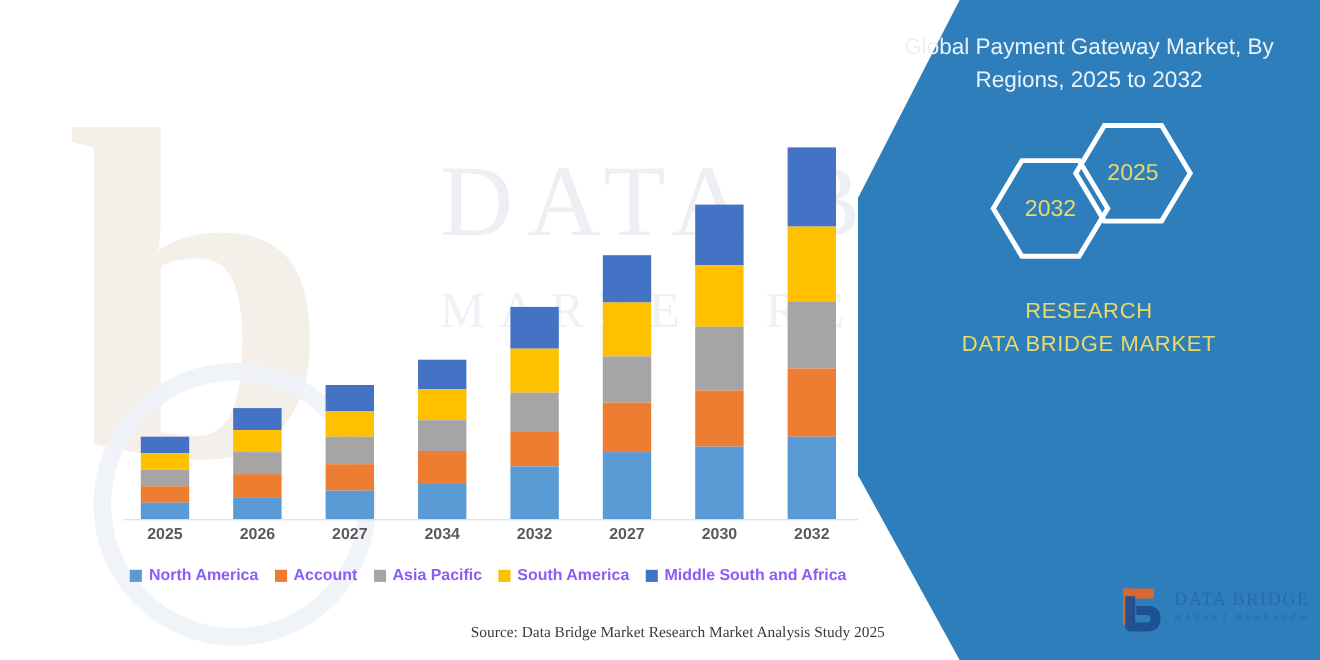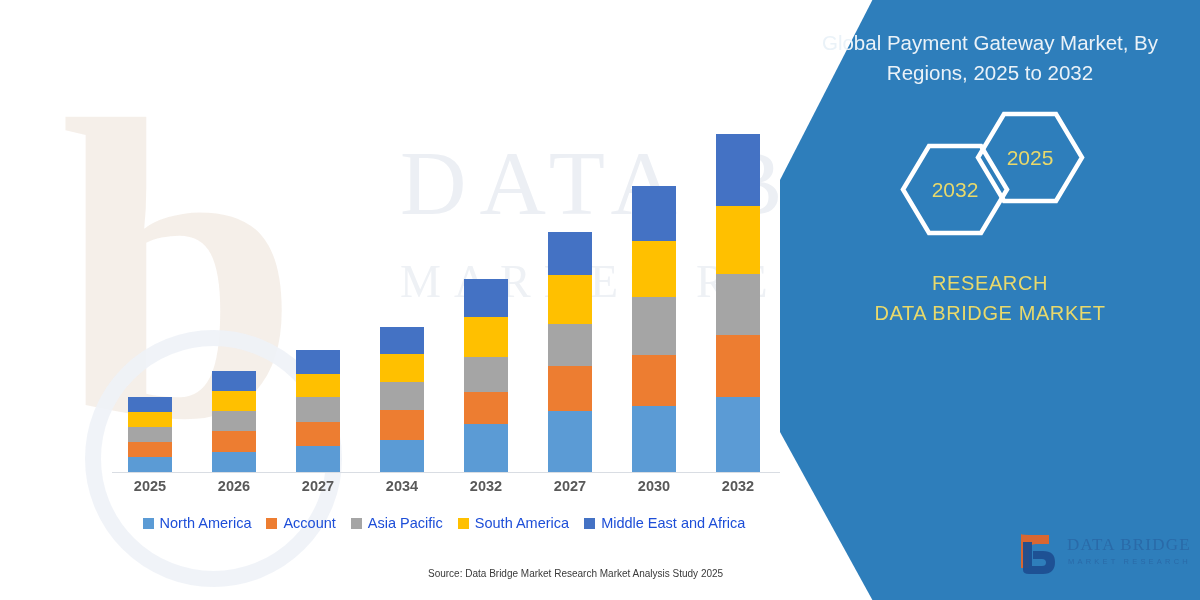--- a/index.html
+++ b/index.html
@@ -86,31 +86,31 @@
     color:#595959;font-size:14.5px;font-weight:700;top:0;
   }
 
   
   .legend{
     position:absolute;left:108px;top:512px;width:672px;height:22px;
     display:flex;align-items:center;justify-content:center;gap:15px;
   }
   .lg-item{display:flex;align-items:center;gap:6px;}
   .lg-sw{width:11px;height:11px;display:inline-block;}
-  .lg-tx{font-size:14.5px;color:#1d4ed8;font-weight:400;white-space:nowrap;}
+  .lg-tx{font-size:14.5px;color:#8b5cf6;font-weight:700;white-space:nowrap;}
 
   
   .footer{position:absolute;left:0;top:568px;width:800px;height:20px;}
   .f-left{
     position:absolute;left:98px;top:0;font-size:10px;color:#3a3a3a;
     font-family:"Liberation Serif", serif;white-space:nowrap;
   }
   .f-right{
-    position:absolute;left:428px;top:0;font-size:10px;color:#3a3a3a;
-    font-family:Liberation Sans, sans-serif;white-space:nowrap;
+    position:absolute;left:428px;top:0;font-size:14px;color:#3a3a3a;
+    font-family:Liberation Serif, serif;white-space:nowrap;
   }
 </style>
 </head>
 <body>
 
 <div id="stage">
 
   <div class="wm wm-b">b</div>
   <div class="wm wm-circle"></div>
   <div class="wm wm-text-top">DATA BRIDGE</div>
@@ -201,21 +201,21 @@
       <div class="lg-item">
         <span class="lg-sw" style="background: rgb(165, 165, 165);"></span>
         <span class="lg-tx">Asia Pacific</span>
       </div>
       <div class="lg-item">
         <span class="lg-sw" style="background: rgb(255, 192, 0);"></span>
         <span class="lg-tx">South America</span>
       </div>
       <div class="lg-item">
         <span class="lg-sw" style="background: rgb(68, 114, 196);"></span>
-        <span class="lg-tx">Middle East and Africa</span>
+        <span class="lg-tx">Middle South and Africa</span>
       </div>
     </div>
 
   <div class="panel"></div>
   <div class="panel-inner">
     <div class="panel-title">Global Payment Gateway Market, By Regions, 2025 to 2032</div>
 
     <div class="hex-wrap">
       <div class="hex hex-2032">
         <svg width="110" height="95" viewBox="0 0 110 95" aria-hidden="true">

